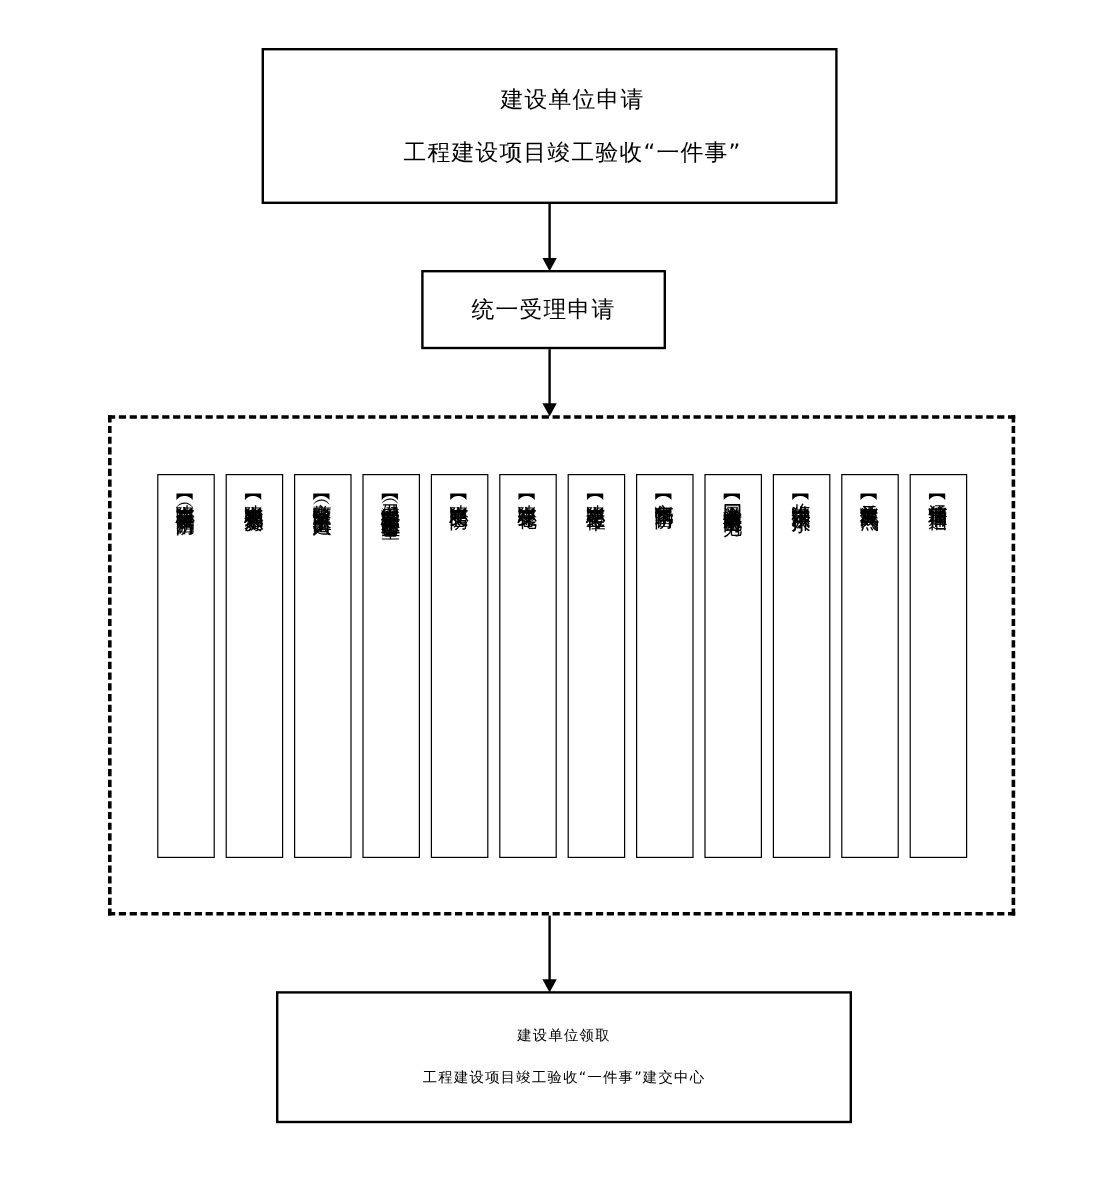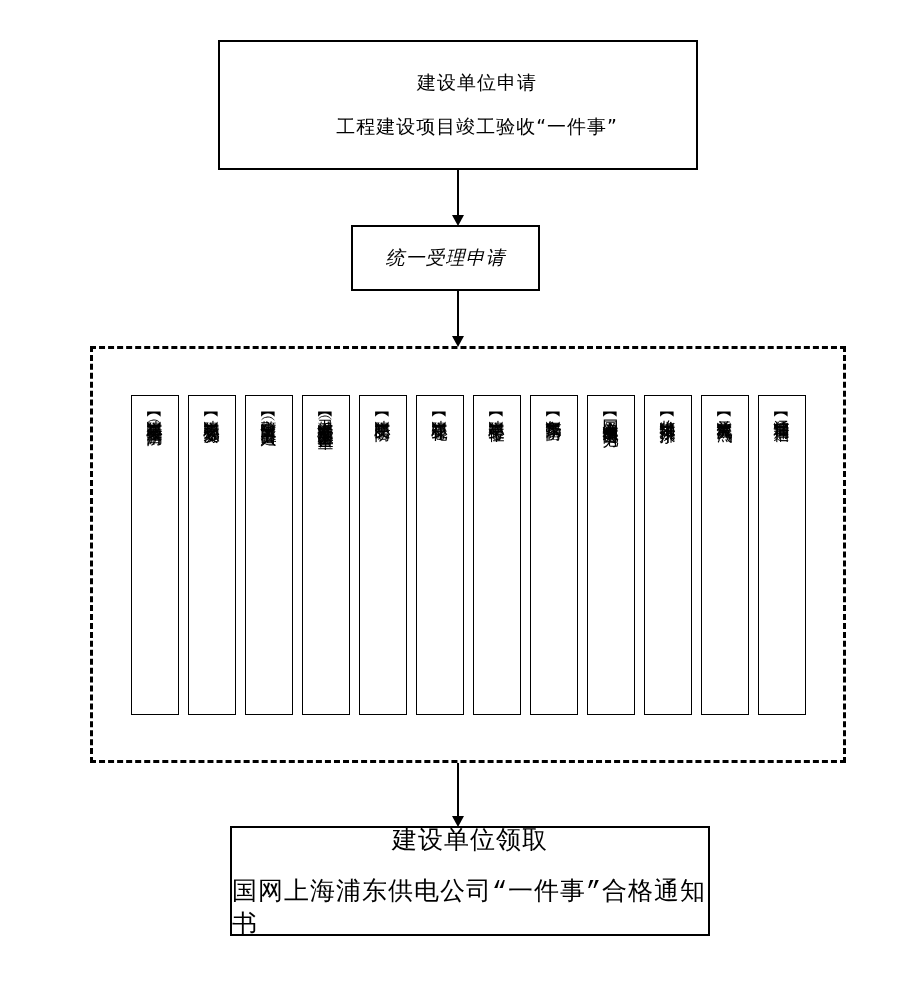--- a/index.html
+++ b/index.html
@@ -40,28 +40,27 @@
   .box-top .line {
     font-size: 19px;
     letter-spacing: 1px;
   }
 
   
   .box-accept {
     position: absolute;
     left: 351px;
     top: 225px;
-    width: 189px;
+    width: 204px;
     height: 66px;
     border: 2px solid #000;
     box-sizing: border-box;
     display: flex;
     align-items: center;
     justify-content: center;
-    font-style: italic;
   }
   .box-accept .line {
     font-size: 19px;
     letter-spacing: 1px;
   }
 
   
   .dashed-group {
     position: absolute;
     left: 90px;
@@ -113,23 +112,22 @@
     height: 110px;
     border: 2px solid #000;
     box-sizing: border-box;
     display: flex;
     flex-direction: column;
     align-items: center;
     justify-content: center;
     gap: 18px;
   }
   .box-bottom .line {
-    font-size: 25px;
-    letter-spacing: 1px;
-    font-family: Liberation Mono, monospace;
+    font-size: 12px;
+    letter-spacing: 1px;
   }
 
   
   .arrow {
     position: absolute;
     width: 2px;
     background: #000;
   }
   .arrow::after {
     content: "";
@@ -202,16 +200,16 @@
       <div class="col-box">
           <span class="col-text">【通信管理局】通信</span>
         </div>
     </div>
   </div>
 
   <div class="arrow" id="arrow3"></div>
 
   <div class="box-bottom">
     <div class="line">建设单位领取</div>
-    <div class="line">国网上海浦东供电公司“一件事”合格通知书</div>
+    <div class="line">工程建设项目竣工验收“一件事”建交中心</div>
   </div>
 
 </div>
 
 </body></html>

